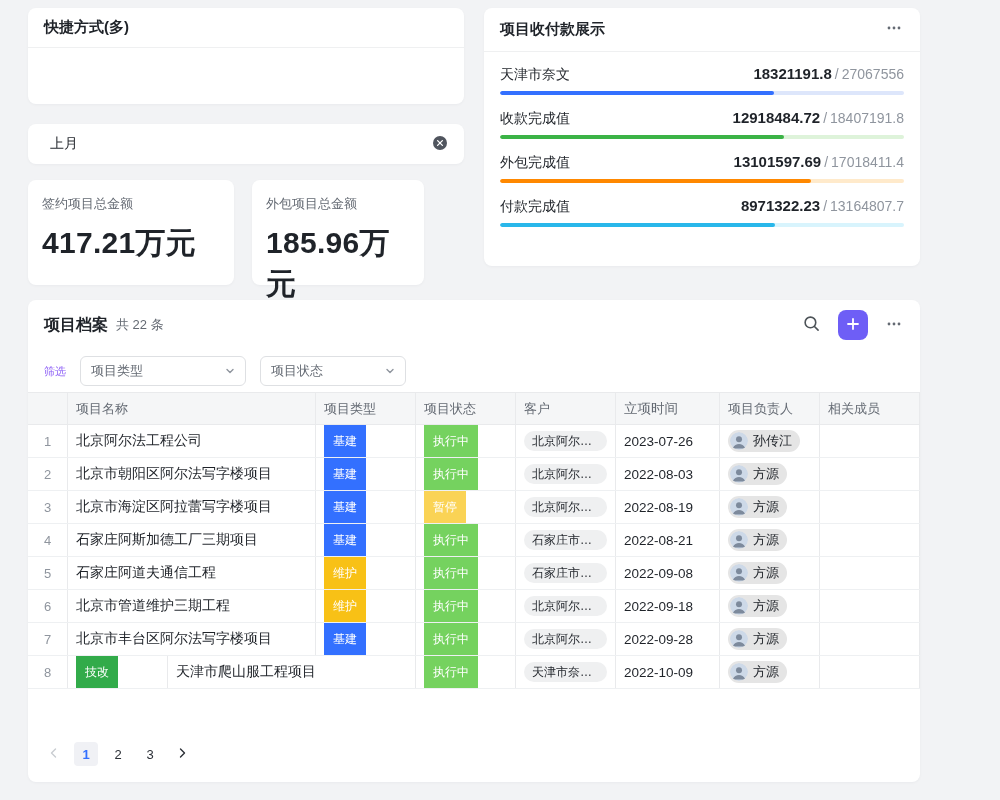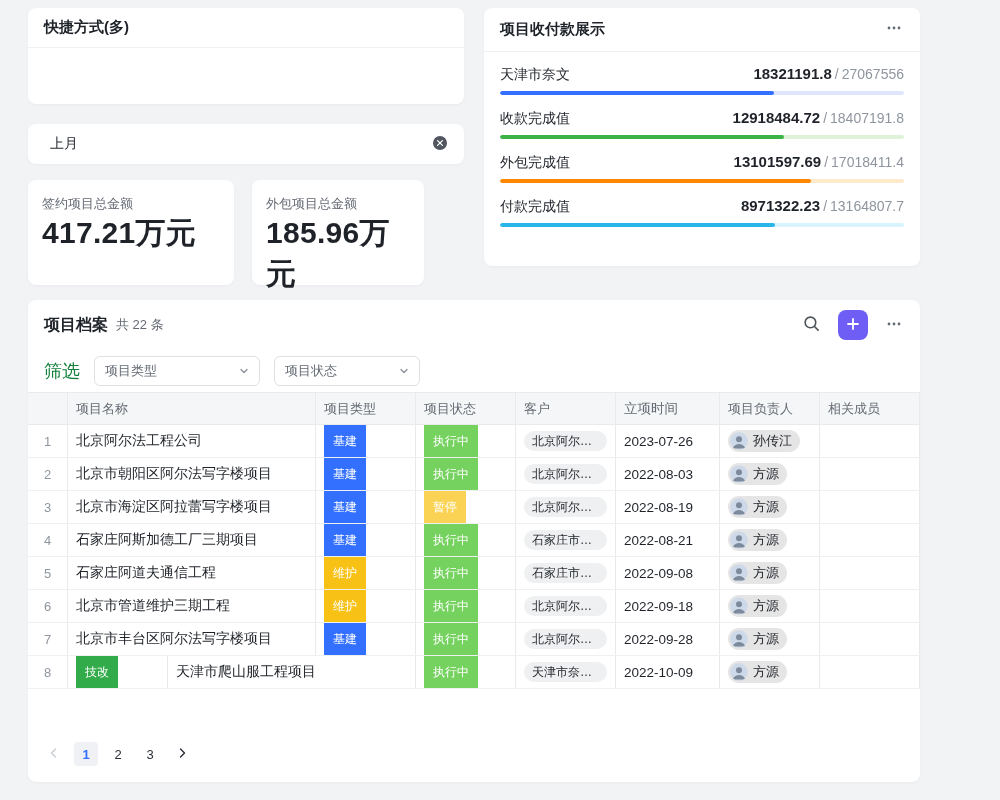--- a/index.html
+++ b/index.html
@@ -23,21 +23,21 @@
   
   .period-chip { height: 40px; background: #fff; border-radius: 8px; display: flex; align-items: center; justify-content: space-between; padding: 0 16px 0 22px; margin-bottom: 16px; font-size: 14px; }
   .clear-btn { width: 16px; height: 16px; border: none; background: none; cursor: pointer; display: flex; align-items: center; justify-content: center; }
 
   
   .stat-row { display: flex; gap: 18px; }
   .stat-card { height: 105px; padding: 15px 14px 0; }
   .stat-card.s0 { width: 206px; }
   .stat-card.s1 { width: 172px; }
   .stat-label { font-size: 13px; color: #646a73; }
-  .stat-value { font-size: 30px; font-weight: 700; letter-spacing: .3px; }
+  .stat-value { margin-top: 10px; font-size: 30px; font-weight: 700; letter-spacing: .3px; }
 
   
   .payments-card { width: 436px; height: 258px; }
   .pc-header { height: 44px; padding: 0 16px; display: flex; align-items: center; justify-content: space-between; border-bottom: 1px solid #eff0f1; }
   .pc-title { font-size: 15px; font-weight: 700; }
   .icon-btn { border: none; background: none; cursor: pointer; display: flex; align-items: center; justify-content: center; padding: 2px; }
   .metrics { padding: 13px 16px 0; }
   .metric { margin-bottom: 14px; }
   .metric-line { display: flex; justify-content: space-between; align-items: baseline; margin-bottom: 7px; }
   .metric-label { font-size: 14px; color: #1f2329; }
@@ -49,21 +49,21 @@
 
   
   .table-card { margin-top: 15px; width: 892px; height: 482px; display: flex; flex-direction: column; }
   .tc-header { height: 50px; display: flex; align-items: center; padding: 0 16px; }
   .tc-title { font-size: 16px; font-weight: 700; }
   .tc-count { font-size: 13px; color: #646a73; margin-left: 8px; }
   .tc-actions { margin-left: auto; display: flex; align-items: center; gap: 16px; }
   .add-btn { width: 30px; height: 30px; border: none; border-radius: 8px; display: flex; align-items: center; justify-content: center; cursor: pointer; }
 
   .filter-row { height: 42px; display: flex; align-items: center; gap: 14px; padding: 0 16px; }
-  .filter-label { font-size: 18px; color: #15803d; }
+  .filter-label { font-size: 11px; color: #8b5cf6; }
   .select { height: 30px; border: 1px solid #dee0e3; border-radius: 6px; background: #fff; display: flex; align-items: center; justify-content: space-between; padding: 0 10px; font-size: 13px; color: #646a73; cursor: pointer; }
   .select.f0 { width: 166px; }
   .select.f1 { width: 146px; }
 
   .thead, .trow { display: flex; width: 100%; }
   .thead { height: 33px; background: #f5f6f7; border-top: 1px solid #e9eaec; border-bottom: 1px solid #e9eaec; font-size: 13px; color: #646a73; }
   .trow { height: 33px; border-bottom: 1px solid #eef0f2; font-size: 14px; background: #fff; }
   .cell { padding: 0 8px; display: flex; align-items: center; border-right: 1px solid #e9eaec; height: 100%; overflow: hidden; white-space: nowrap; }
   .c0 { width: 40px; justify-content: center; color: #8f959e; font-size: 13px; }
   .c1 { width: 248px; }

